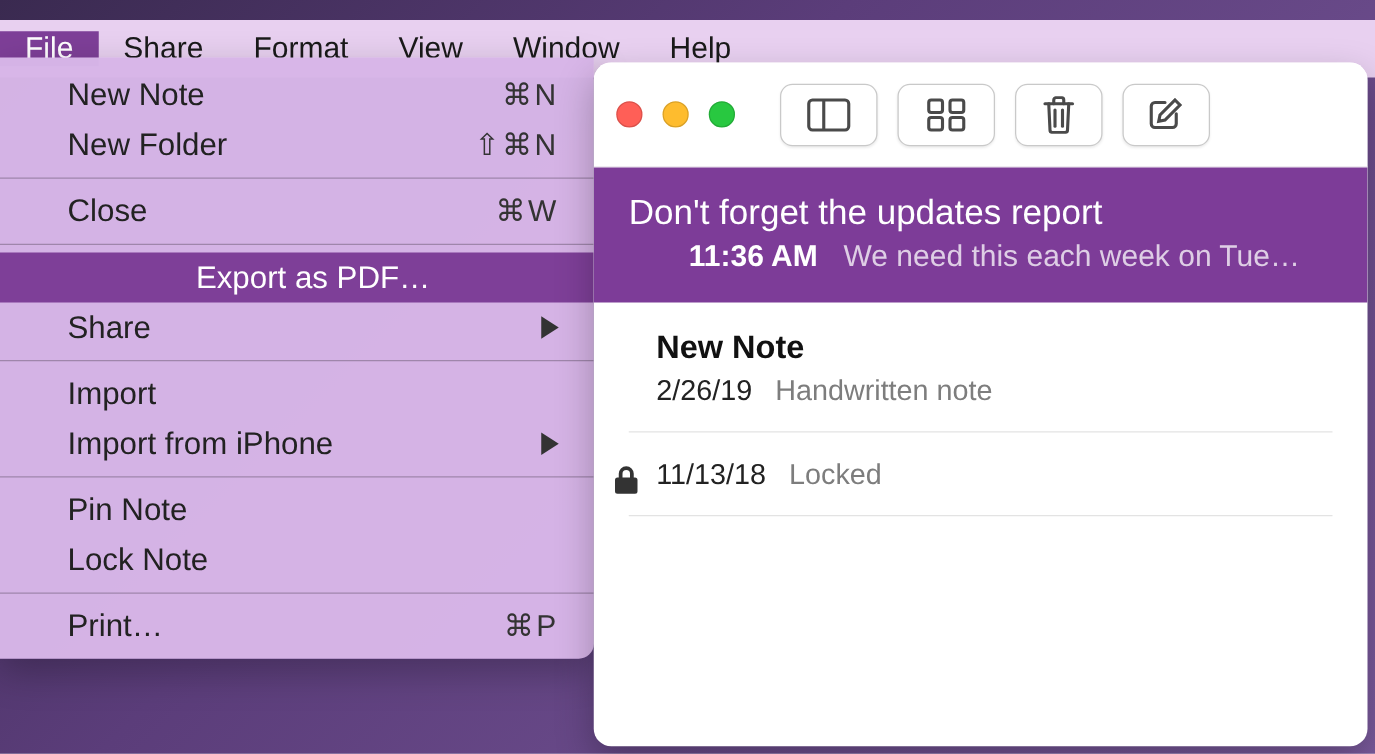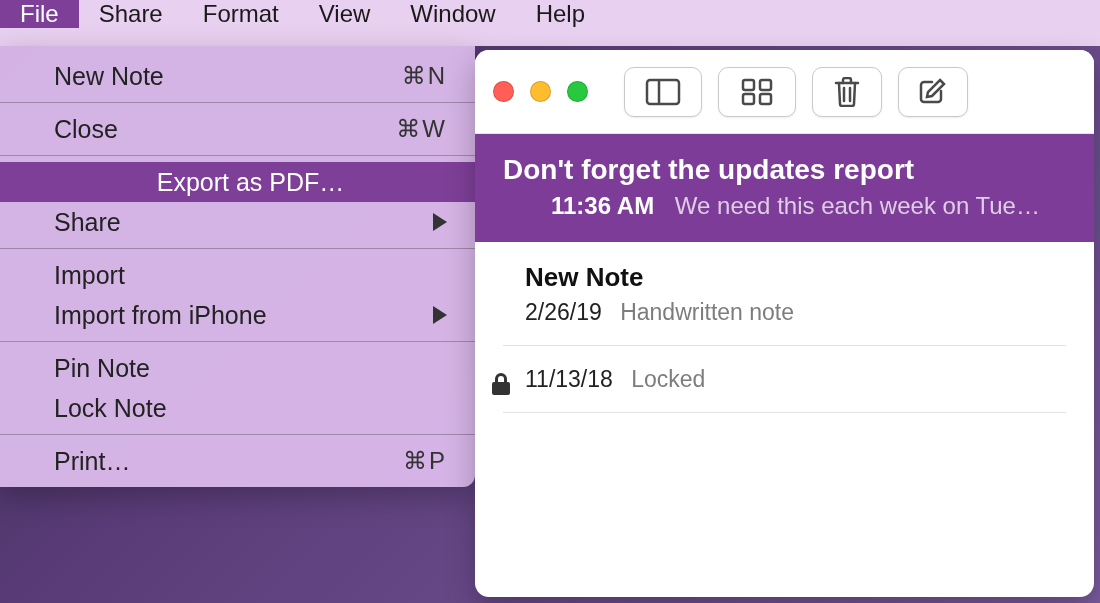--- a/index.html
+++ b/index.html
@@ -4,23 +4,23 @@
 <style>
   * { box-sizing: border-box; margin: 0; padding: 0; }
   html, body { width: 1100px; height: 603px; overflow: hidden; font-family: -apple-system, "Helvetica Neue", Helvetica, Arial, sans-serif; }
   body {
     background: linear-gradient(135deg, #3a2a50 0%, #5b3d7a 40%, #7a5a9c 100%);
   }
   .root { position: relative; width: 1100px; height: 603px; }
 
   
   .menubar {
-    position: absolute; left: 0; top: 0; width: 100%; height: 46px;
+    position: absolute; left: 0; top: 16px; width: 100%; height: 46px;
     background: #e8d0f0;
-    display: flex; align-items: flex-start;
+    display: flex; align-items: center;
     font-size: 24px; color: #1a1a1a;
   }
   .menubar .menu-item { padding: 0 20px; display:flex; align-items:center; cursor:default;}
   .menubar .menu-item.active { background: #7e3f98; color: #fff; }
 
   
   .dropdown {
     position: absolute; left: 0; top: 46px; width: 475px;
     background: rgba(215, 182, 232, 0.98);
     border-bottom-right-radius: 12px;
@@ -61,21 +61,21 @@
   .tbtn {
     height:50px; border-radius:10px; border:1px solid #c9c9c9; background:#fff; display:flex; align-items:center; justify-content:center;
     box-shadow: 0 1px 2px rgba(0,0,0,0.08);
   }
   .tbtn svg { display:block; }
   .tbtn.wide{width:78px;} .tbtn.mid{width:70px;}
 
   .selected-note {
     background:#7d3c98; color:#fff; padding: 20px 28px 22px 28px;
   }
-  .selected-note .title { font-size:28px; font-weight:700; margin-bottom:6px;}
+  .selected-note .title { font-size:28px; font-weight:400; margin-bottom:6px;}
   .selected-note .sub { font-size:24px;margin-left:48px; }
   .selected-note .sub .time { font-weight:600; margin-right: 14px;}
   .selected-note .sub .prev { color: rgba(255,255,255,0.75); }
 
   .note-row {
     padding: 20px 28px 20px 50px;
     position:relative;
   }
   .note-row .title { font-size:26px; font-weight:700; color:#111; margin-bottom:6px;}
   .note-row .sub { font-size:23px; color:#7d7d7d; }
@@ -98,20 +98,24 @@
   <div class="menu-item">Format</div>
   <div class="menu-item">View</div>
   <div class="menu-item">Window</div>
   <div class="menu-item">Help</div>
 </div>
 
 <div class="dropdown">
   <div class="row">
     <span class="label">New Note</span>
     <span class="shortcut">⌘N</span>
+  </div>
+  <div class="row">
+    <span class="label">New Folder</span>
+    <span class="shortcut">⇧⌘N</span>
   </div>
   <div class="sep"></div>
   <div class="row">
     <span class="label">Close</span>
     <span class="shortcut">⌘W</span>
   </div>
   <div class="sep"></div>
   <div class="row selected">
     <span class="label">Export as PDF…</span>
   </div>

